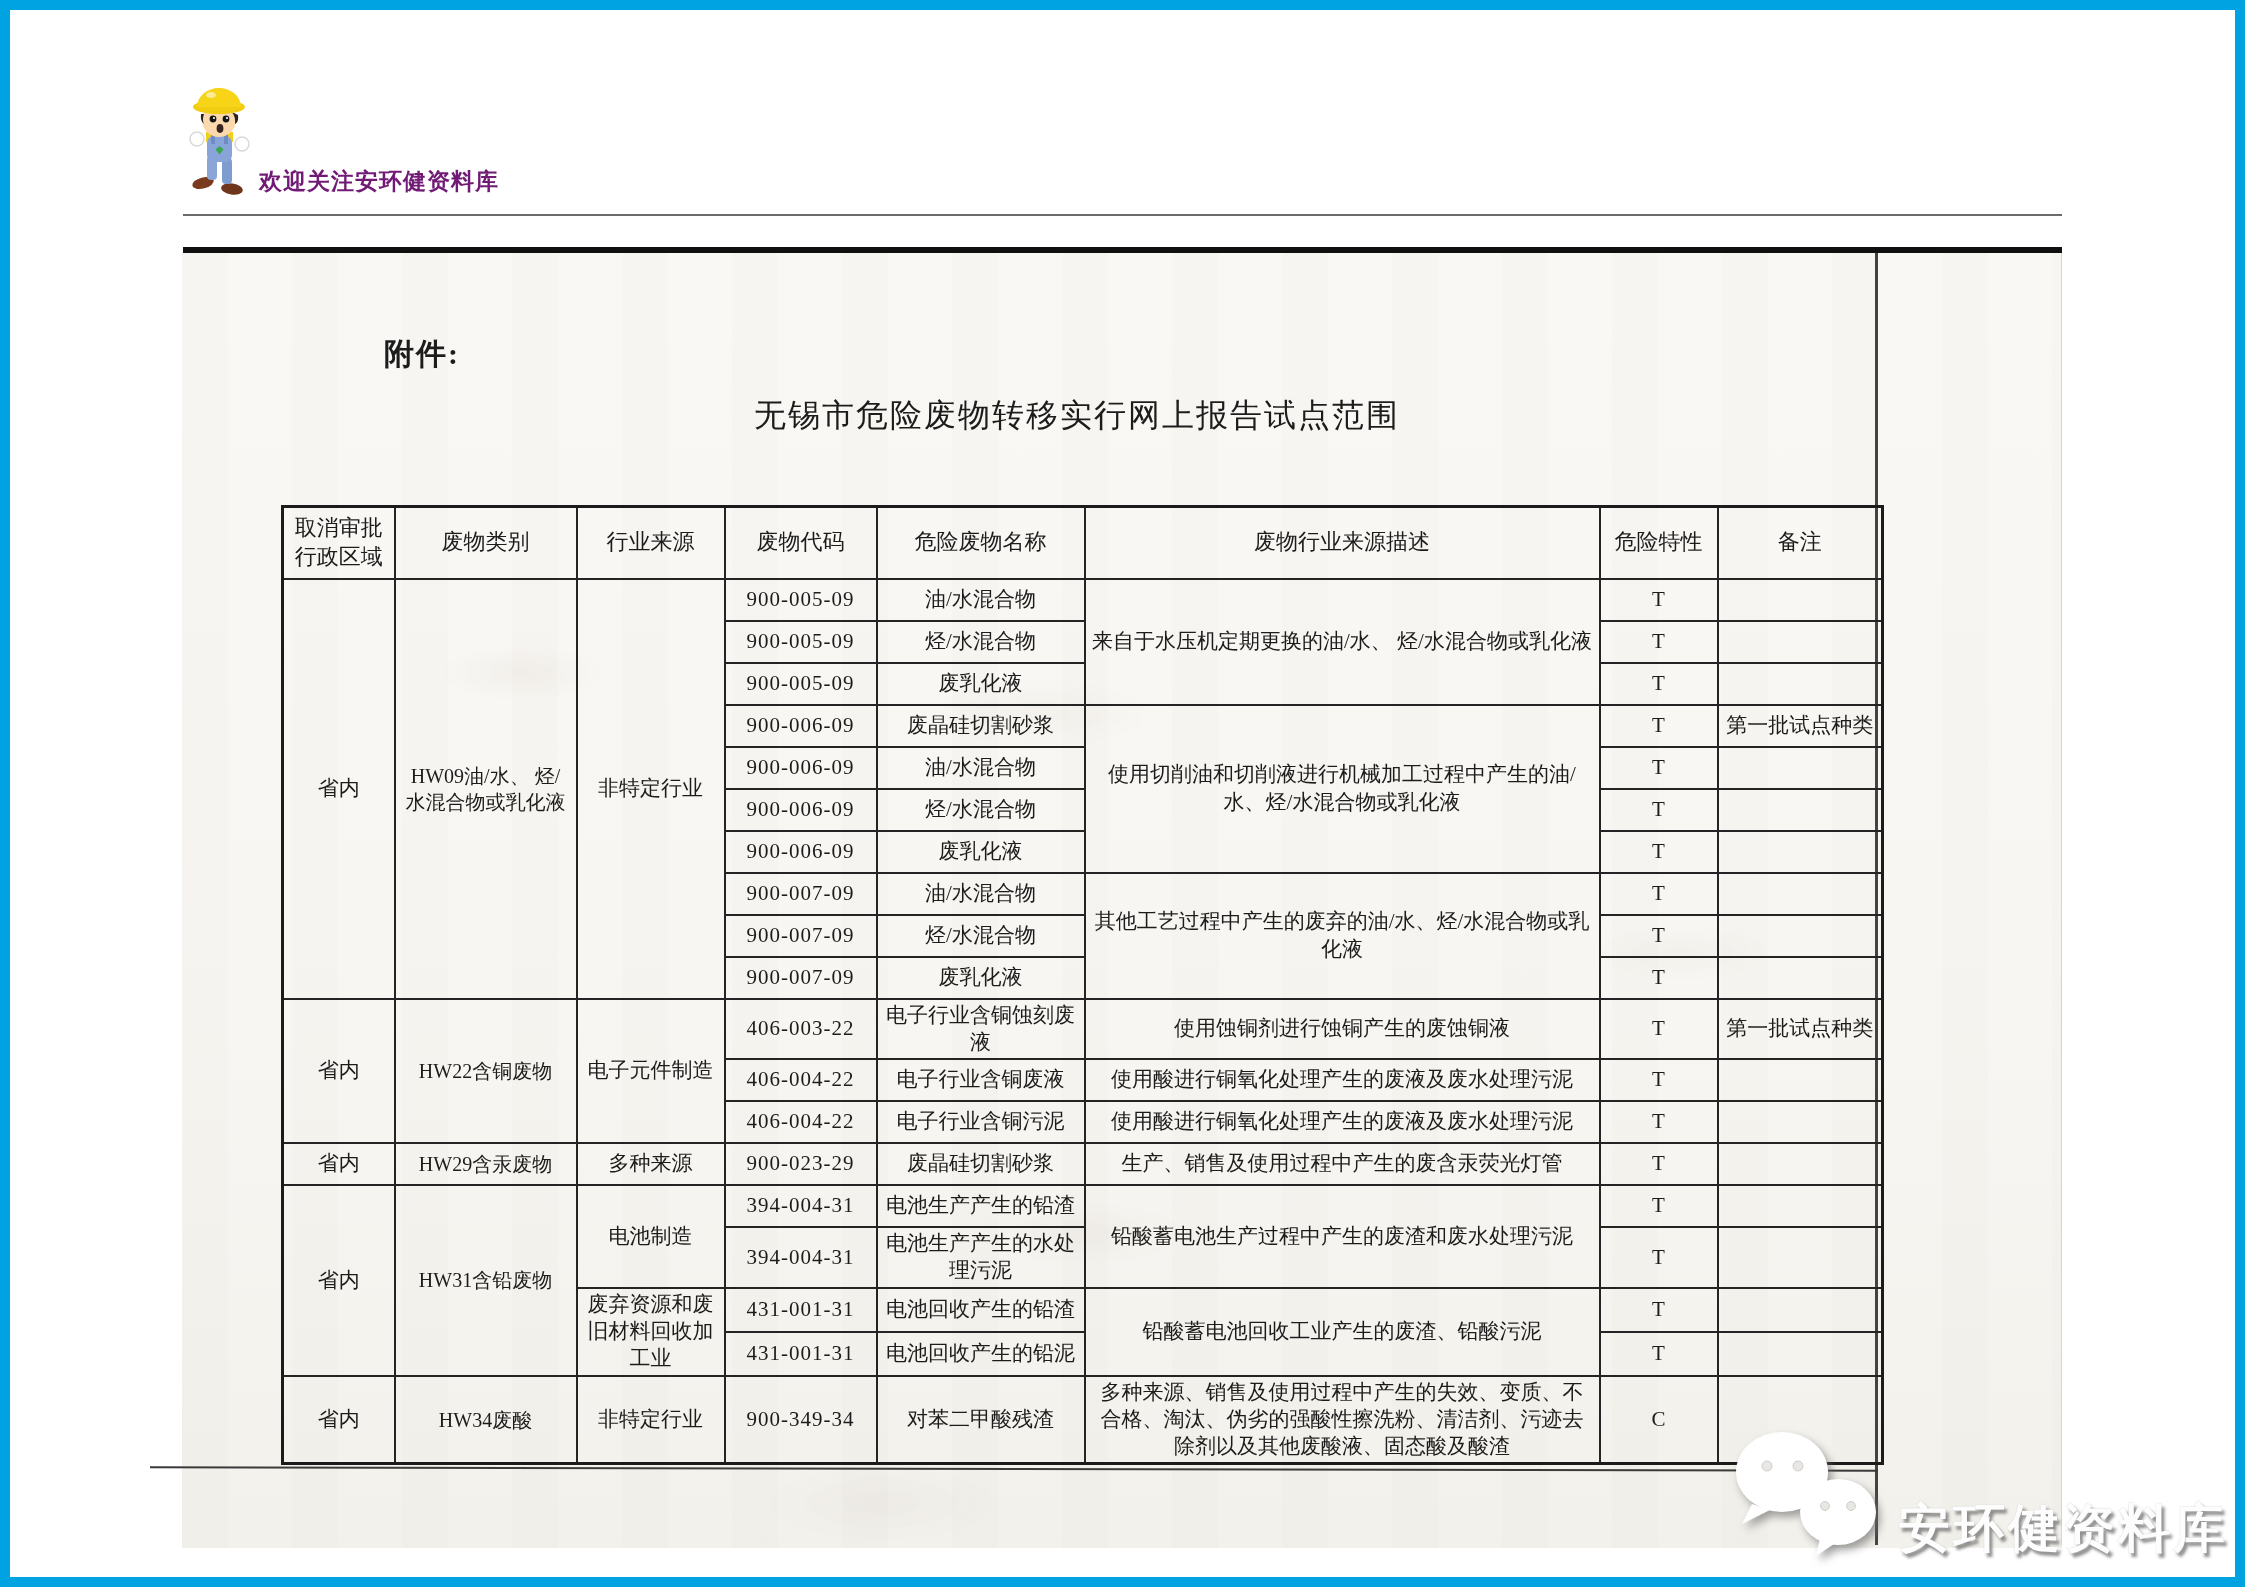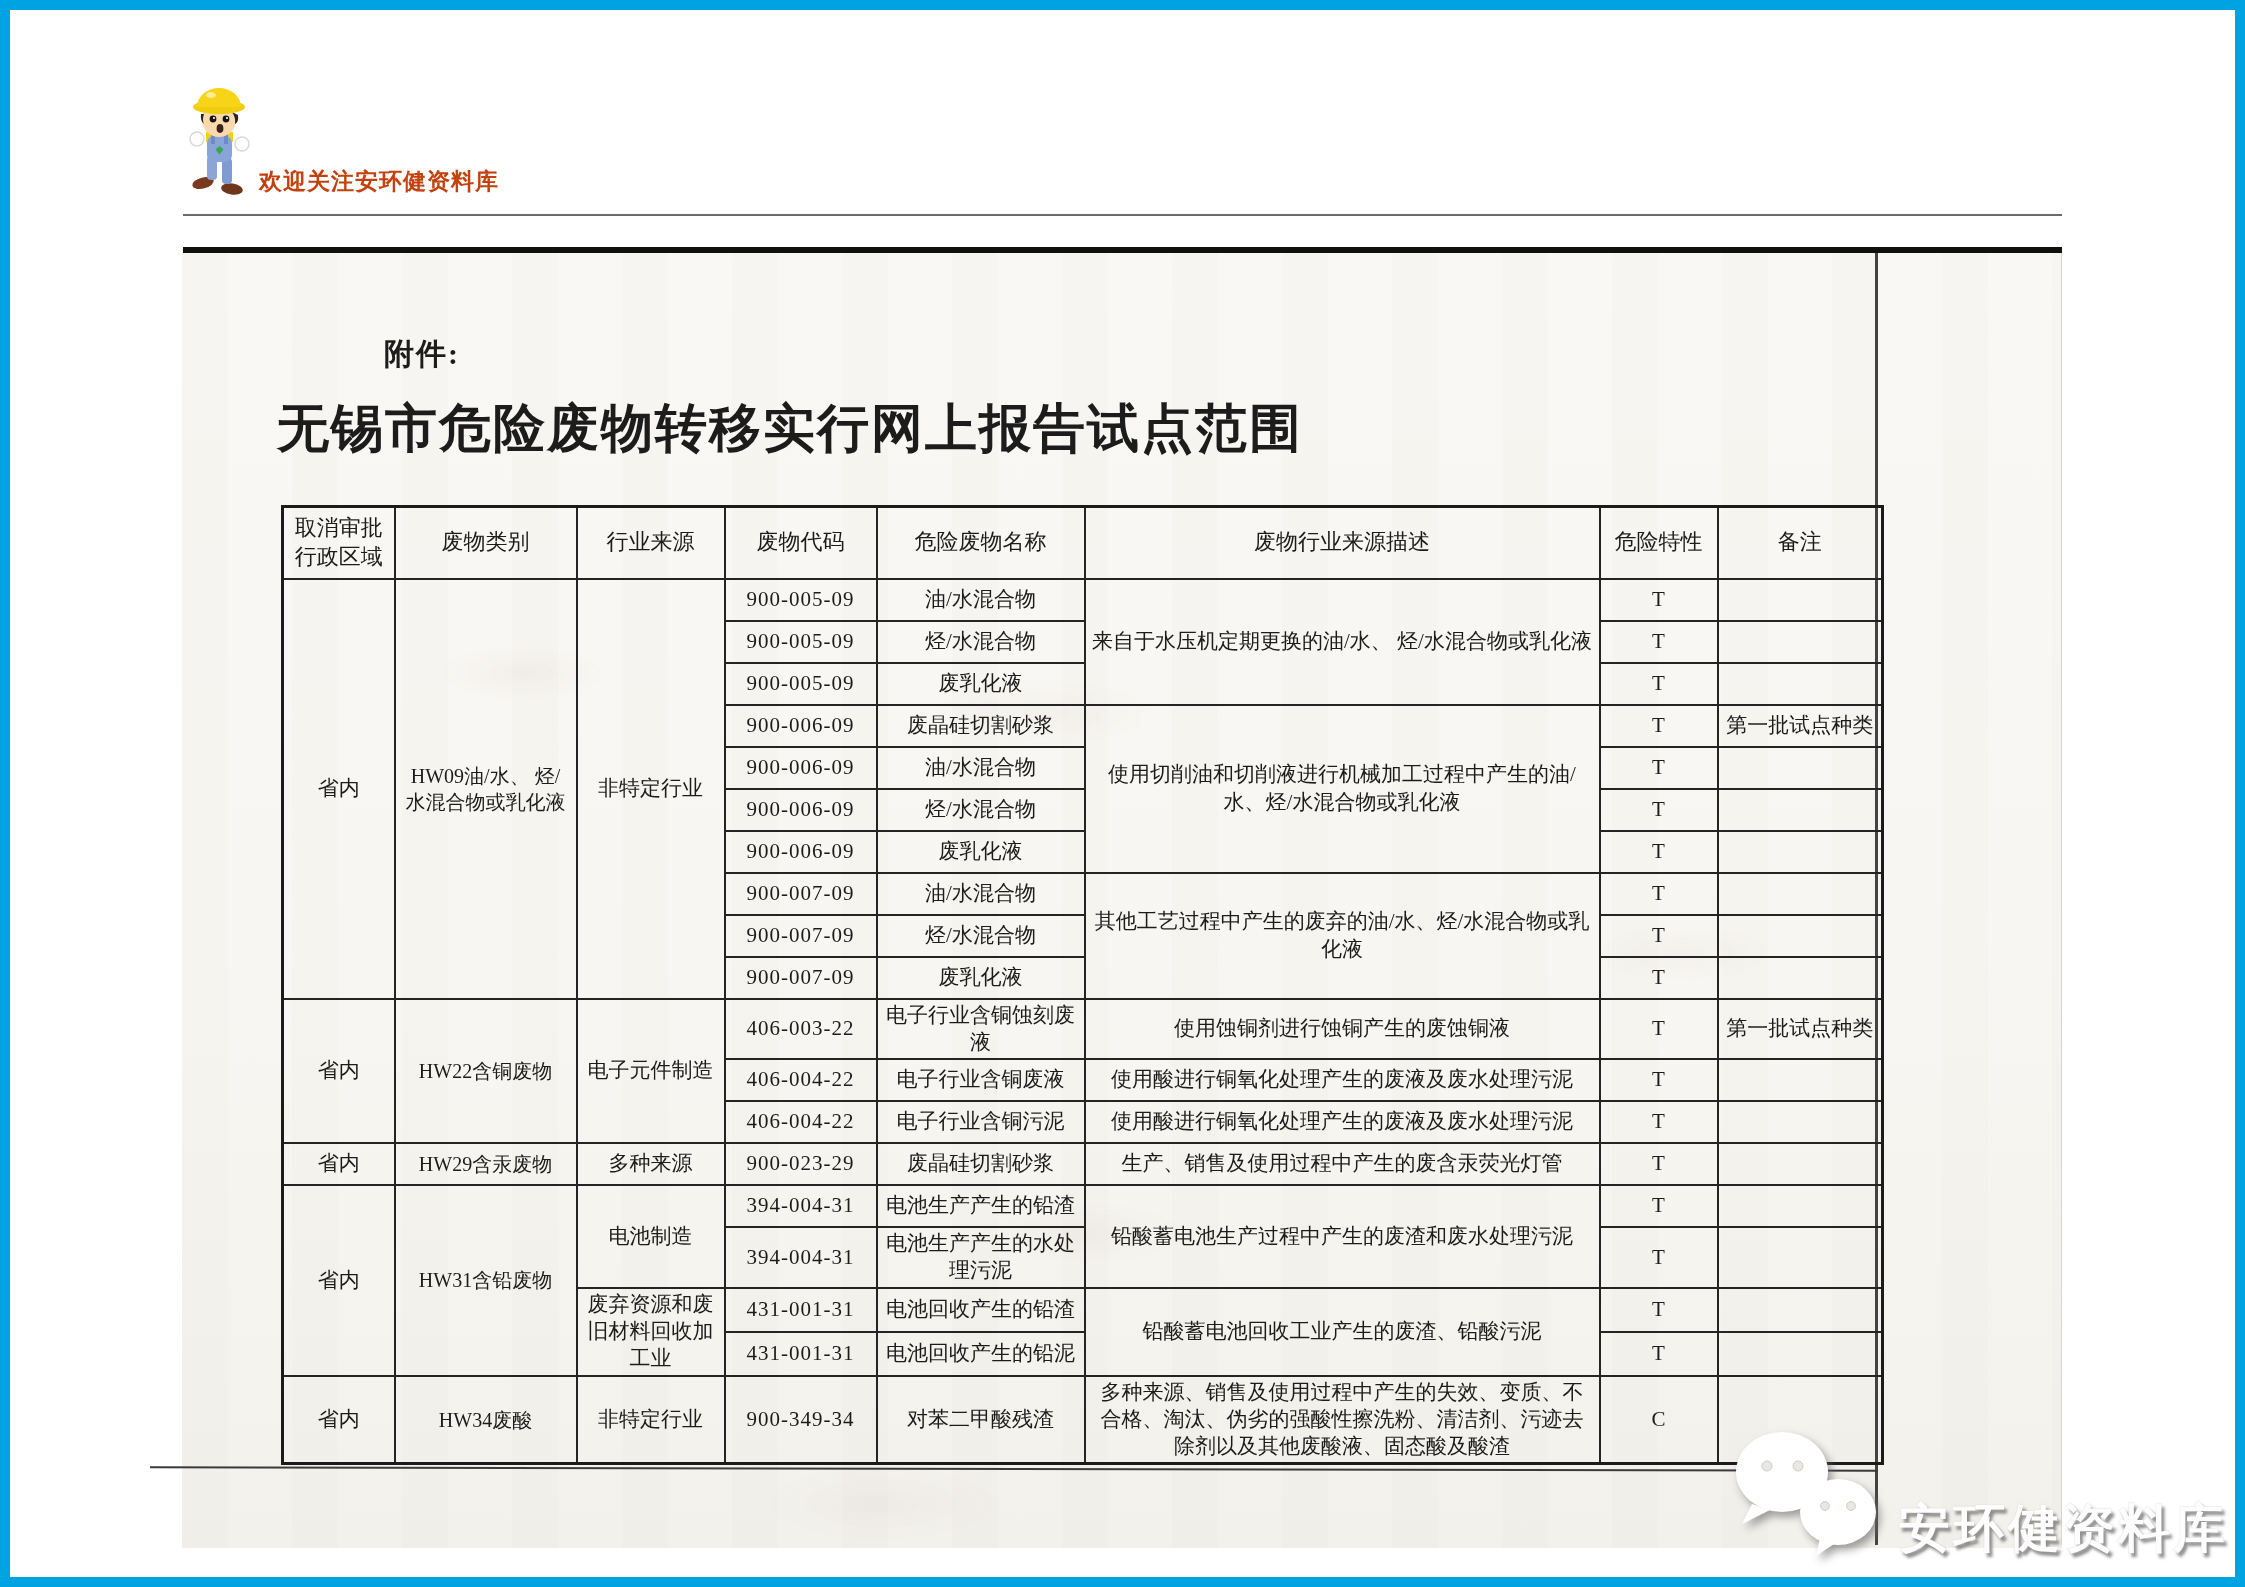--- a/index.html
+++ b/index.html
@@ -7,21 +7,21 @@
     position:relative;width:2245px;height:1587px;overflow:hidden;
     background:#ffffff;
     font-family:"Liberation Serif","DejaVu Serif",serif;
     color:#1c1c1c;
   }
   .frame{position:absolute;inset:0;border:10px solid #00a3e2;pointer-events:none;z-index:9;}
   
   .welcome{
     position:absolute;left:259px;top:166px;
     font-family:"Liberation Sans","DejaVu Sans",sans-serif;
-    font-size:23px;font-weight:700;color:#c2410c;letter-spacing:1px;z-index:3;
+    font-size:23px;font-weight:700;color:#701a75;letter-spacing:1px;z-index:3;
   }
   .mascot{position:absolute;left:180px;top:82px;z-index:3;}
   .rule-thin{position:absolute;left:183px;top:214px;width:1879px;height:2px;background:#6b6b6b;z-index:3;}
   .rule-thick{position:absolute;left:183px;top:247px;width:1879px;height:6px;background:#101010;z-index:3;}
   
   .paper{
     position:absolute;left:182px;top:253px;width:1880px;height:1295px;
     background:
       repeating-linear-gradient(90deg, rgba(120,110,95,0.02) 0 46px, rgba(0,0,0,0) 46px 110px),
       linear-gradient(180deg,#faf8f5 0%,#f8f6f2 60%,#f3f1ec 100%);
@@ -35,22 +35,22 @@
       radial-gradient(150px 45px at 900px 980px, rgba(150,140,125,0.09), transparent 70%),
       radial-gradient(130px 40px at 1500px 700px, rgba(150,140,125,0.08), transparent 70%),
       radial-gradient(170px 55px at 700px 1250px, rgba(150,140,125,0.09), transparent 70%);
   }
   .page-edge-v{position:absolute;left:1875px;top:253px;width:3px;height:1292px;background:#454341;z-index:2;}
   .page-edge-v2{position:absolute;left:2061px;top:253px;width:1px;height:1292px;background:#d8d5cf;z-index:2;}
   .page-edge-b{position:absolute;left:150px;top:1468px;width:1728px;height:2px;background:#3a3a3a;transform:rotate(0.12deg);z-index:2;}
   
   .attach{position:absolute;left:384px;top:334px;font-size:30px;font-weight:700;letter-spacing:2px;z-index:3;}
   .doc-title{
-    position:absolute;left:277px;top:394px;width:1600px;text-align:left;
-    font-size:52px;font-weight:700;letter-spacing:2px;z-index:3;
+    position:absolute;left:277px;top:394px;width:1600px;text-align:center;
+    font-size:32px;font-weight:400;letter-spacing:2px;z-index:3;
   }
   
   table.waste{
     position:absolute;left:281px;top:505px;width:1600px;z-index:3;
     border-collapse:collapse;table-layout:fixed;
     border:3px solid #1b1b1b;
     font-size:21px;line-height:1.3;
   }
   table.waste th,table.waste td{
     border:2px solid #242424;vertical-align:middle;text-align:center;

